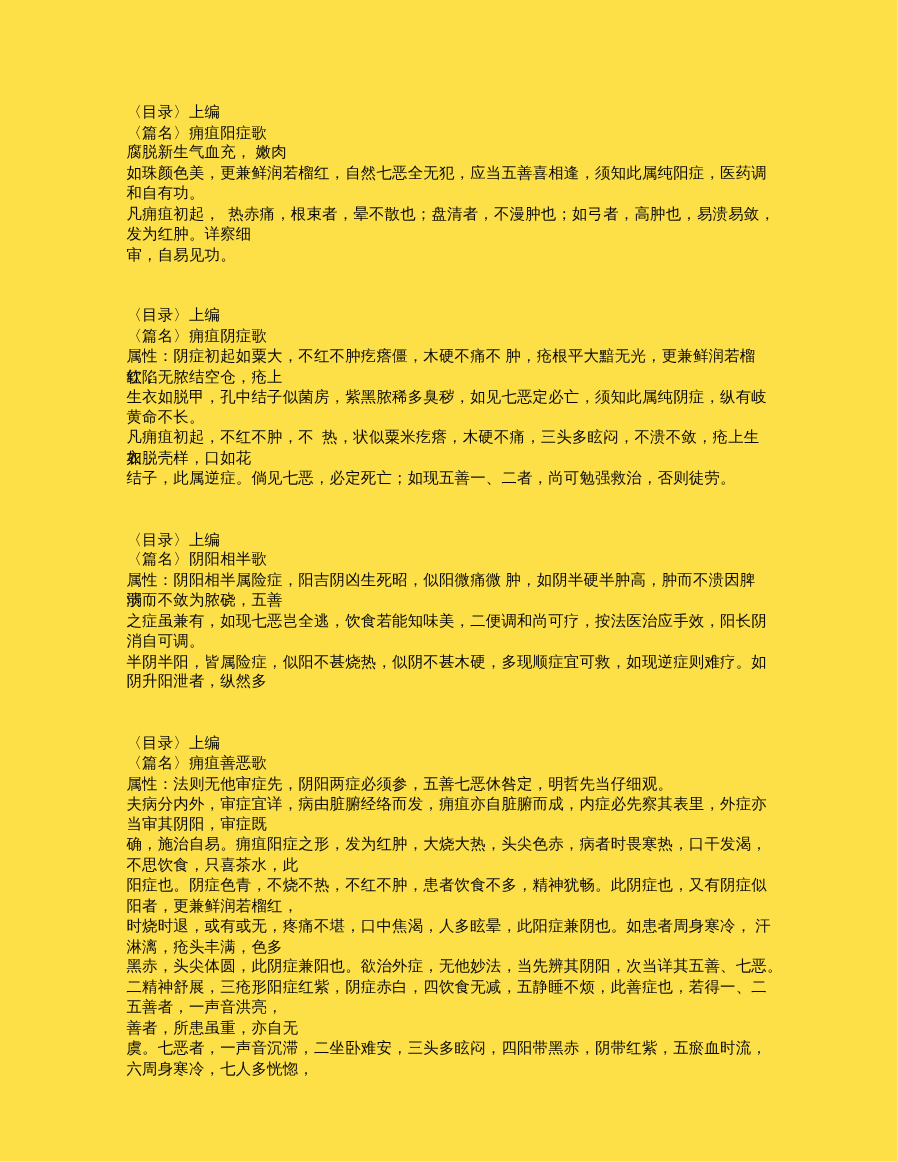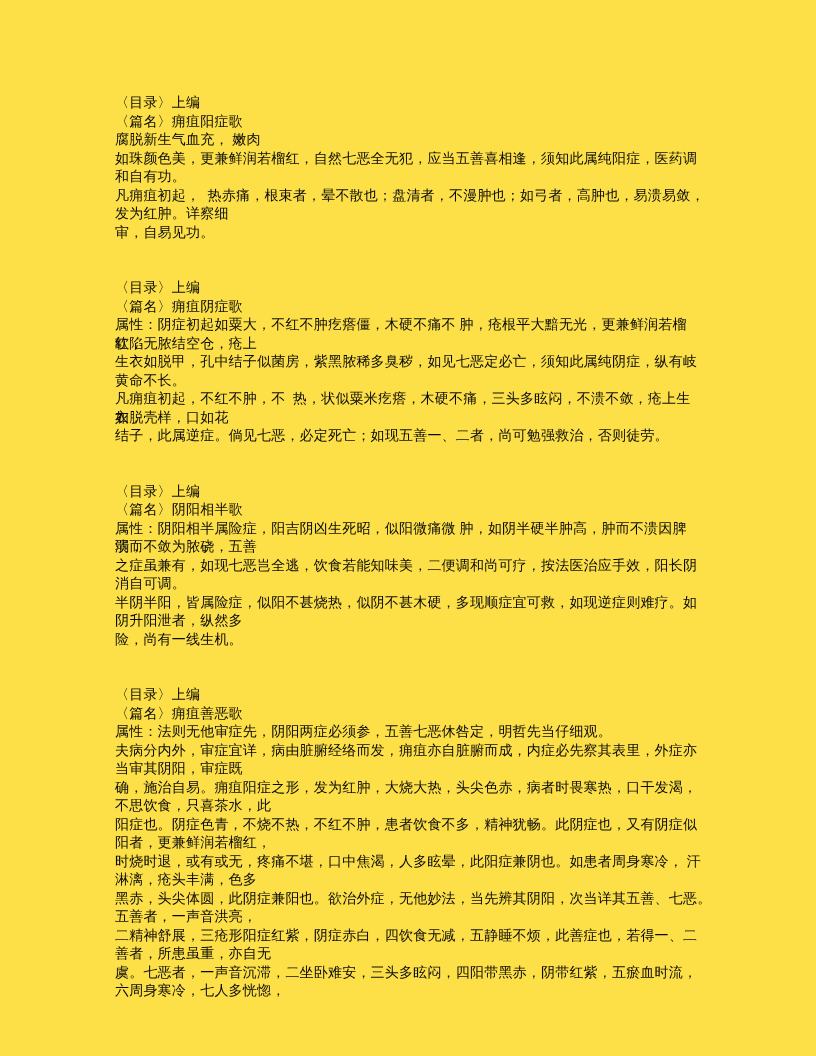--- a/index.html
+++ b/index.html
@@ -67,35 +67,34 @@
       </div>
       <div class="section">
         <div class="line">〈目录〉上编</div>
         <div class="line">〈篇名〉阴阳相半歌</div>
         <div class="line">属性：阴阳相半属险症，阳吉阴凶生死昭，似阳微痛微 肿，如阴半硬半肿高，肿而不溃因脾弱，</div>
         <div class="line">溃而不敛为脓硗，五善</div>
         <div class="line">之症虽兼有，如现七恶岂全逃，饮食若能知味美，二便调和尚可疗，按法医治应手效，阳长阴</div>
         <div class="line">消自可调。</div>
         <div class="line">半阴半阳，皆属险症，似阳不甚烧热，似阴不甚木硬，多现顺症宜可救，如现逆症则难疗。如</div>
         <div class="line">阴升阳泄者，纵然多</div>
-        <div class="line">险，尚有一线生机。</div>
       </div>
       <div class="section">
         <div class="line">〈目录〉上编</div>
         <div class="line">〈篇名〉痈疽善恶歌</div>
         <div class="line">属性：法则无他审症先，阴阳两症必须参，五善七恶休咎定，明哲先当仔细观。</div>
         <div class="line">夫病分内外，审症宜详，病由脏腑经络而发，痈疽亦自脏腑而成，内症必先察其表里，外症亦</div>
         <div class="line">当审其阴阳，审症既</div>
         <div class="line">确，施治自易。痈疽阳症之形，发为红肿，大烧大热，头尖色赤，病者时畏寒热，口干发渴，</div>
         <div class="line">不思饮食，只喜茶水，此</div>
         <div class="line">阳症也。阴症色青，不烧不热，不红不肿，患者饮食不多，精神犹畅。此阴症也，又有阴症似</div>
         <div class="line">阳者，更兼鲜润若榴红，</div>
         <div class="line">时烧时退，或有或无，疼痛不堪，口中焦渴，人多眩晕，此阳症兼阴也。如患者周身寒冷， 汗</div>
         <div class="line">淋漓，疮头丰满，色多</div>
         <div class="line">黑赤，头尖体圆，此阴症兼阳也。欲治外症，无他妙法，当先辨其阴阳，次当详其五善、七恶。</div>
+        <div class="line">二精神舒展，三疮形阳症红紫，阴症赤白，四饮食无减，五静睡不烦，此善症也，若得一、二</div>
         <div class="line">五善者，一声音洪亮，</div>
-        <div class="line">二精神舒展，三疮形阳症红紫，阴症赤白，四饮食无减，五静睡不烦，此善症也，若得一、二</div>
         <div class="line">善者，所患虽重，亦自无</div>
         <div class="line">虞。七恶者，一声音沉滞，二坐卧难安，三头多眩闷，四阳带黑赤，阴带红紫，五瘀血时流，</div>
         <div class="line">六周身寒冷，七人多恍惚，</div>
       </div>
     </div>
 </div>
 
 </body></html>

